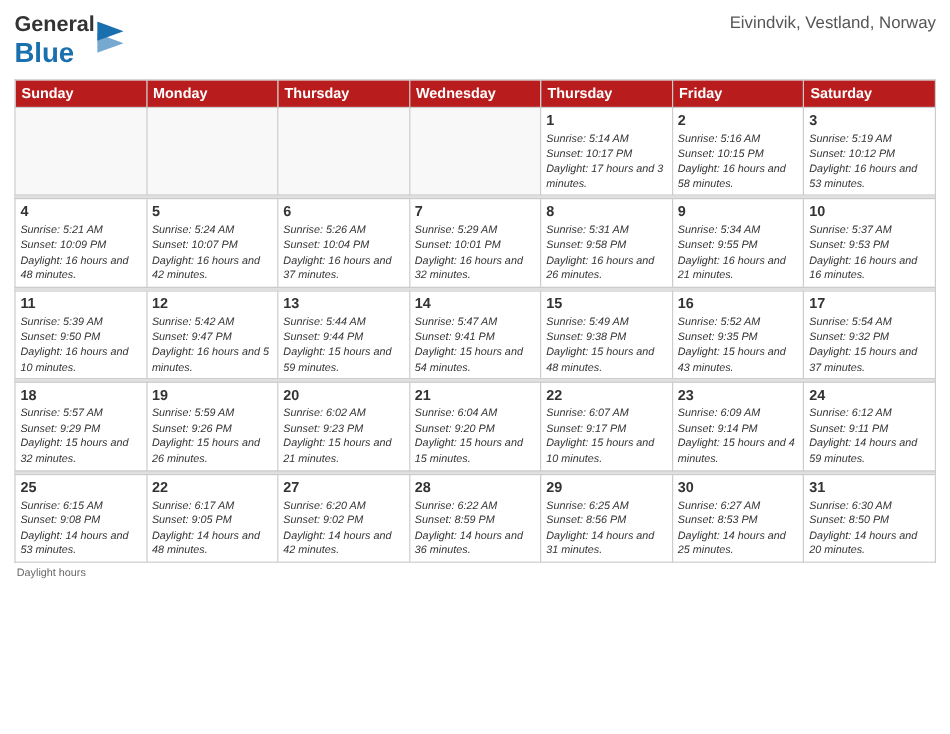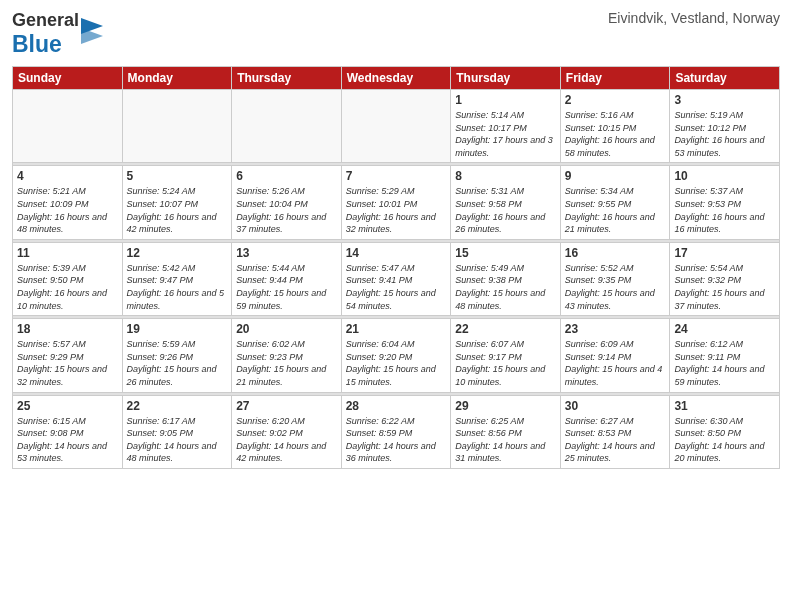--- a/index.html
+++ b/index.html
@@ -280,13 +280,16 @@
             <span class="day-num">30</span>
             <div class="day-info">Sunrise: 6:27 AM<br>Sunset: 8:53 PM<br>Daylight: 14 hours and 25 minutes.</div>
           </td>
           <td>
             <span class="day-num">31</span>
             <div class="day-info">Sunrise: 6:30 AM<br>Sunset: 8:50 PM<br>Daylight: 14 hours and 20 minutes.</div>
           </td>
         </tr>
       </tbody>
   </table>
+  <div class="footer-note">
+    <span>Daylight hours</span>
+  </div>
 </div>
 
 </body></html>

